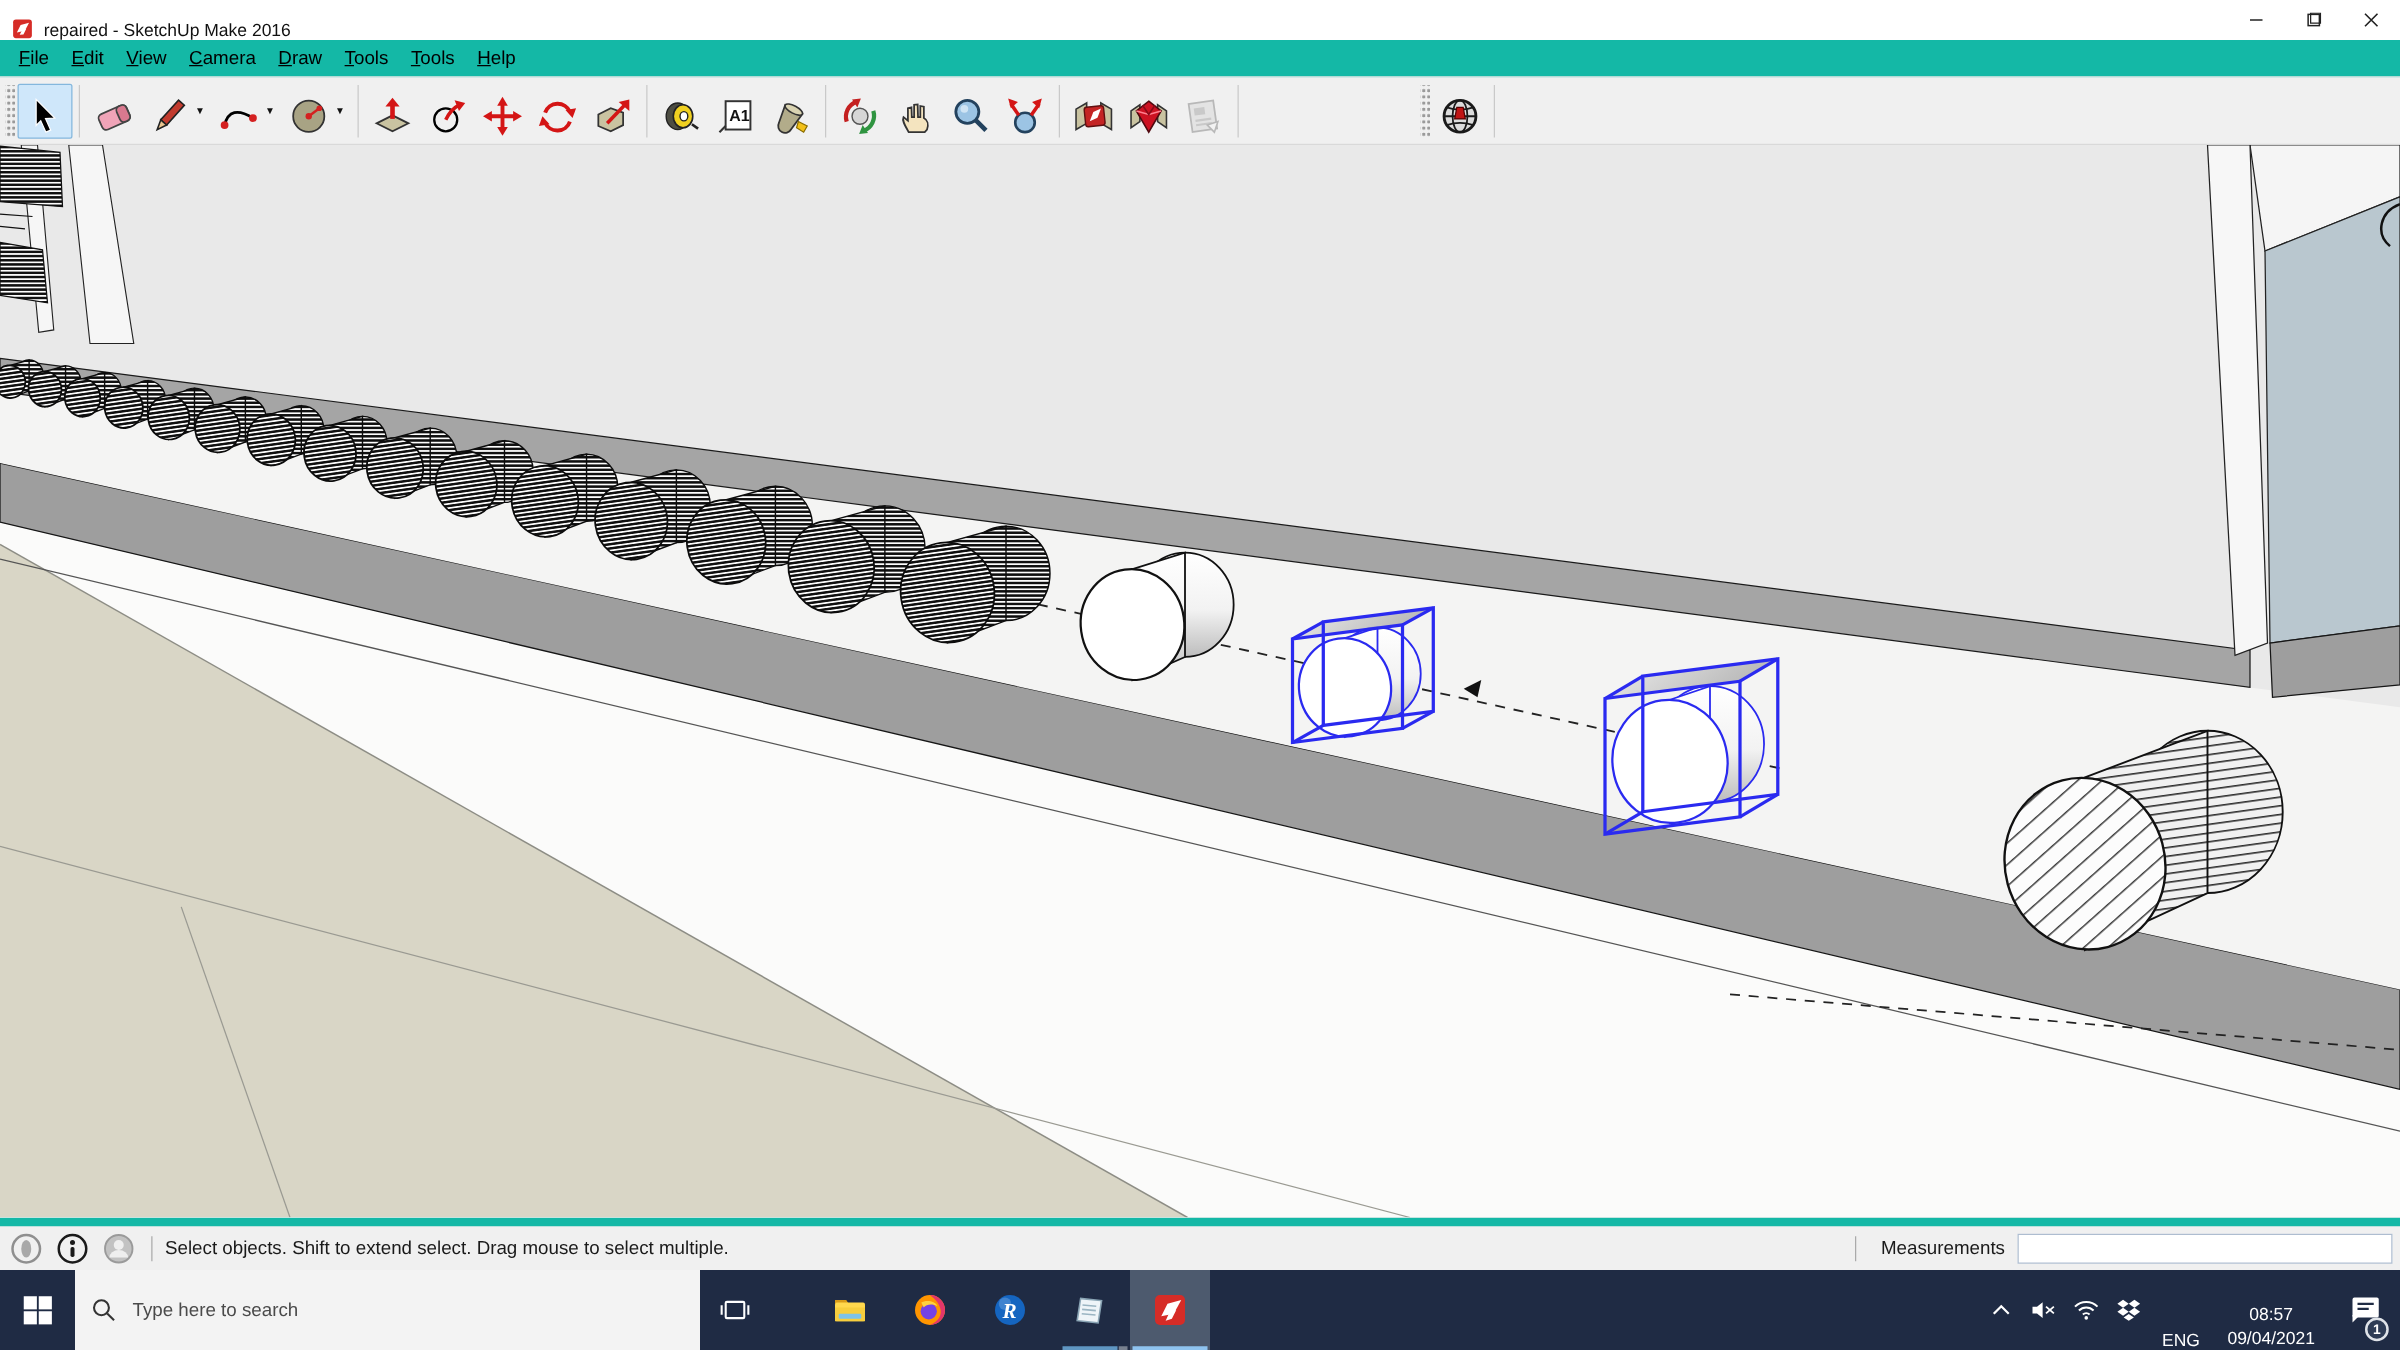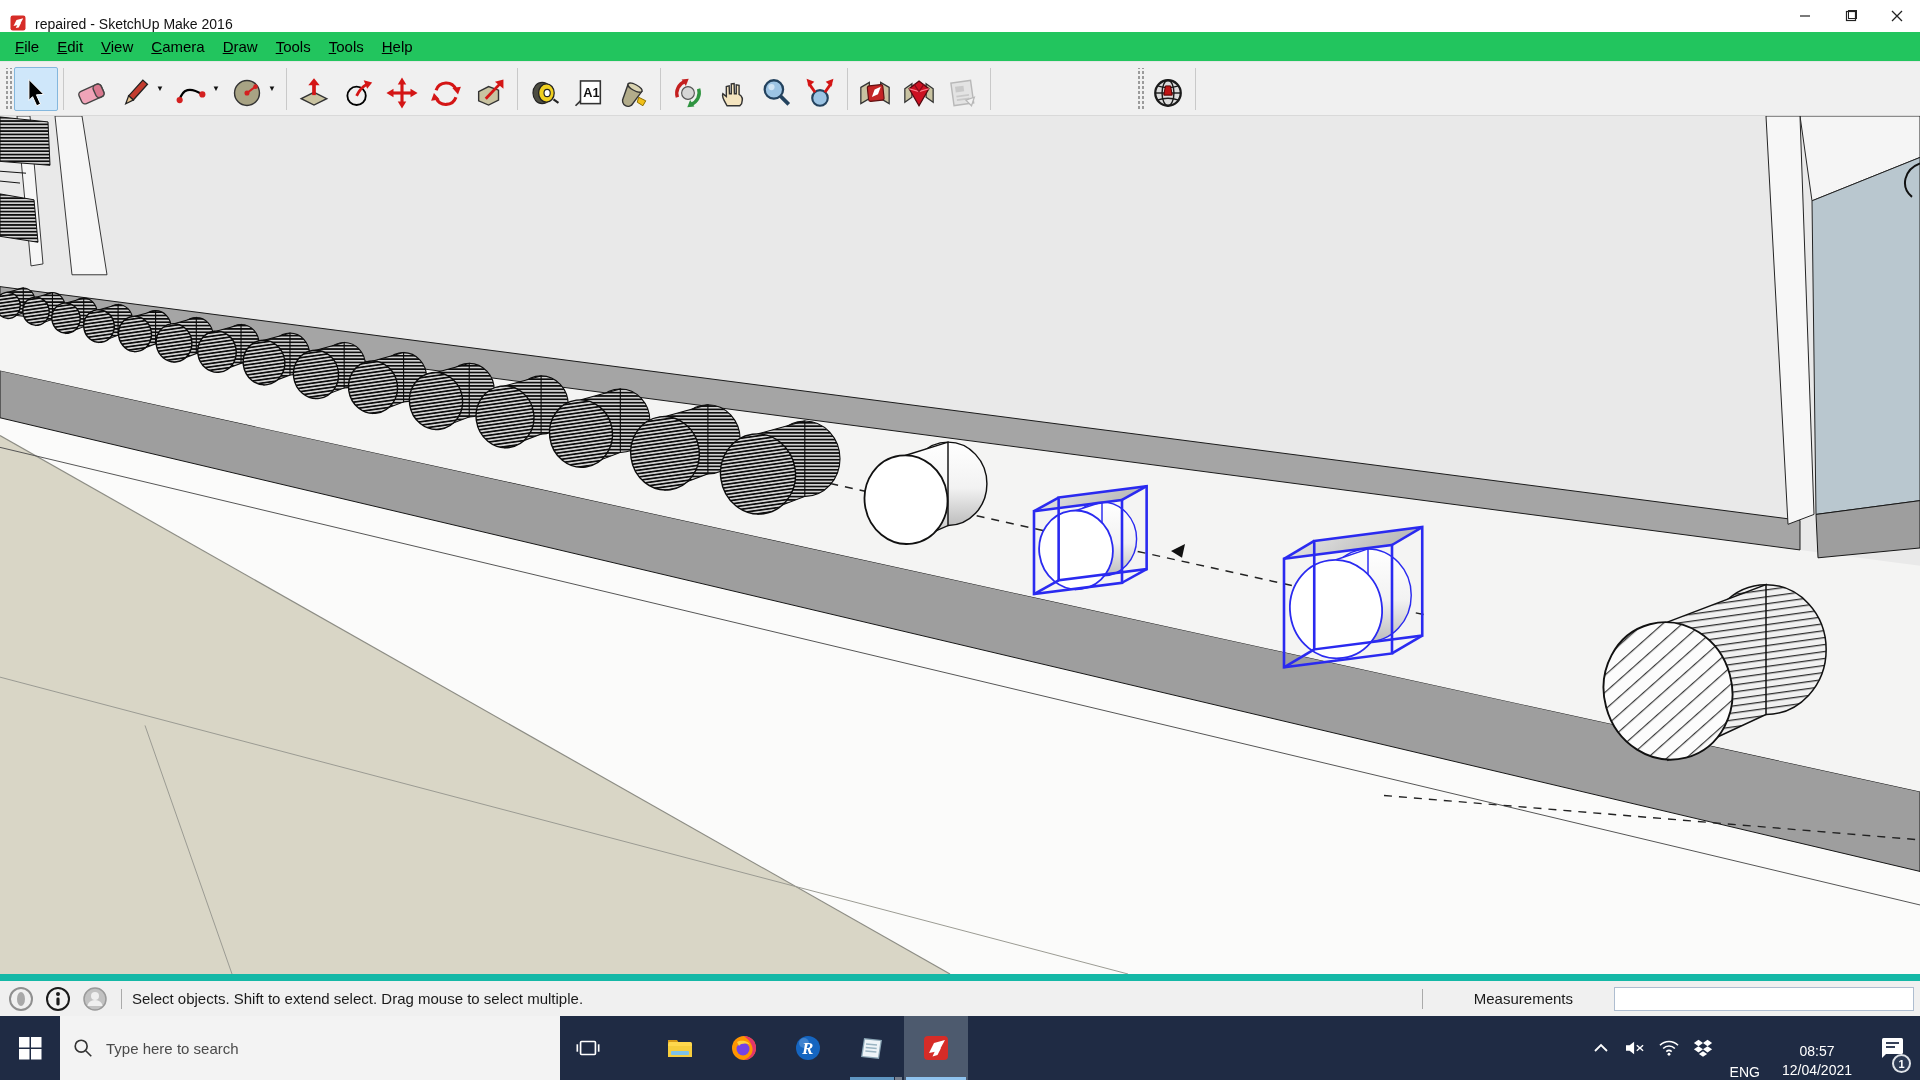--- a/index.html
+++ b/index.html
@@ -10,21 +10,21 @@
   
   .titlebar { height:32px; background:#ffffff; display:flex; align-items:flex-end; flex:0 0 auto; }
   .titlebar .appicon { width:18px; height:18px; margin:0 8px 0 9px; }
   .titlebar .title { font-size:14px; color:#111; }
   .wincontrols { margin-left:auto; display:flex; height:100%; }
   .wincontrols .wbtn { width:46px; height:100%; display:flex; align-items:center; justify-content:center;
     font-size:13px; color:#222; }
   .wincontrols .wbtn svg { display:block; }
 
   
-  .menubar { height:30px; background:#22c55e; display:flex; align-items:center; padding-left:6px;
+  .menubar { height:30px; background:#14b8a6; display:flex; align-items:center; padding-left:6px;
     flex:0 0 auto; border-bottom:1px solid #e6e6e6;text-align:center; }
   .menu-item { font-size:15px; color:#000; padding:3px 9px; display:inline-block; }
   .menu-item::first-letter { text-decoration:underline; }
 
   
   .toolbar { height:54px; background:#f0f0f0; display:flex; align-items:center; flex:0 0 auto;
     border-bottom:1px solid #d9d9d9; padding-left:2px; }
   .tb-handle { width:8px; height:42px; margin:0 2px;
     background-image:radial-gradient(#9a9a9a 1px, transparent 1.2px);
     background-size:4px 5px; background-position:1px 2px; }
@@ -40,21 +40,21 @@
   
   .viewport { position:relative; flex:1 1 auto; background:#e9e9e9; overflow:hidden; }
   .viewport svg { position:absolute; inset:0; width:100%; height:100%; }
 
   
   .statusbar { height:42px; background:#f0f0f0; border-top:7px solid #14b8a6; display:flex;
     align-items:center; flex:0 0 auto; padding:0 6px 0 8px; }
   .sb-icon { width:26px; height:26px; margin-right:11px; }
   .sb-sep { width:1px; height:20px; background:#aaa; margin:0 10px 0 2px; }
   .sb-hint { font-size:15px; color:#1a1a1a; }
-  .sb-right { margin-left:auto; display:flex; align-items:center;gap:31px; }
+  .sb-right { margin-left:auto; display:flex; align-items:center; }
   .sb-label { font-size:15px; color:#1a1a1a; margin:0 10px; }
   .sb-input { width:300px; height:24px; border:1px solid #aebdd0; background:#fff; font-size:14px;
     padding:0 6px; font-family:"Liberation Sans",sans-serif; }
 
   
   .taskbar { height:64px; background:#1f2b44; display:flex; align-items:stretch; flex:0 0 auto; }
   .tk-start { width:60px; display:flex; align-items:center; justify-content:center; }
   .tk-search { width:500px; background:#f3f3f3; display:flex; align-items:center; padding:0 12px; }
   .tk-search .ph { font-size:15px; color:#4a4a4a; margin-left:12px; }
   .tk-taskview { width:56px; display:flex; align-items:center; justify-content:center; }
@@ -580,21 +580,21 @@
           <polygon points="7,2 12,5.5 7,9 2,5.5" fill="#fff"></polygon>
           <polygon points="17,2 22,5.5 17,9 12,5.5" fill="#fff"></polygon>
           <polygon points="7,9 12,12.5 7,16 2,12.5" fill="#fff"></polygon>
           <polygon points="17,9 22,12.5 17,16 12,12.5" fill="#fff"></polygon>
           <polygon points="12,14.5 16.5,17.5 12,20.5 7.5,17.5" fill="#fff"></polygon>
         </svg>
       </div>
       <span class="tk-lang">ENG</span>
       <div class="tk-clock">
         <div>08:57</div>
-        <div>12/04/2021</div>
+        <div>09/04/2021</div>
       </div>
       <div class="tk-notif">
         <svg width="28" height="26" viewBox="0 0 28 26">
           <rect x="4" y="3" width="21" height="16" rx="1.5" fill="#fff"></rect>
           <polygon points="4,17 4,23 10,17" fill="#fff"></polygon>
           <line x1="8" y1="8" x2="21" y2="8" stroke="#1f2b44" stroke-width="1.8"></line>
           <line x1="8" y1="12" x2="17" y2="12" stroke="#1f2b44" stroke-width="1.8"></line>
         </svg>
         <span class="badge">1</span>
       </div>

